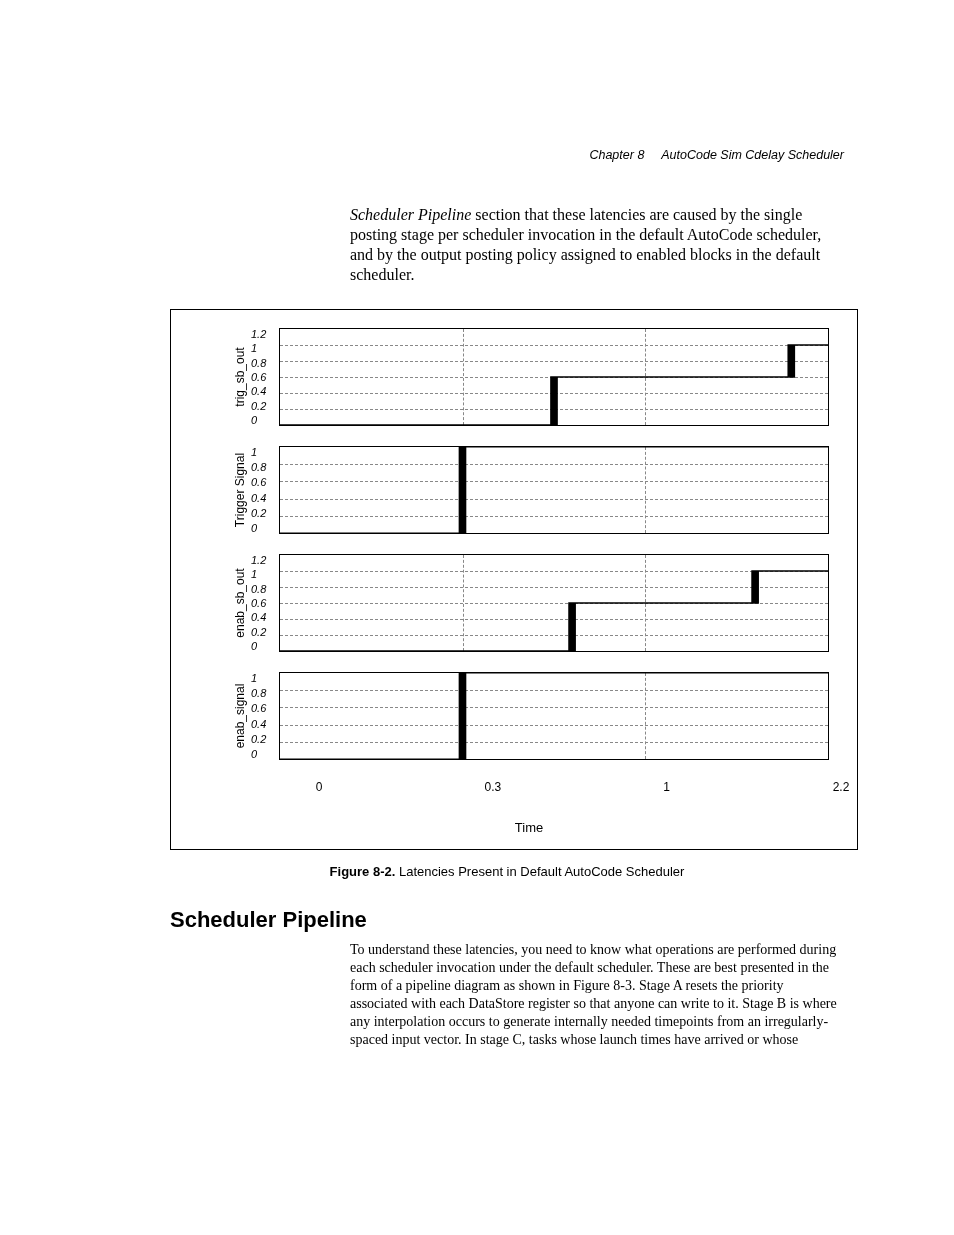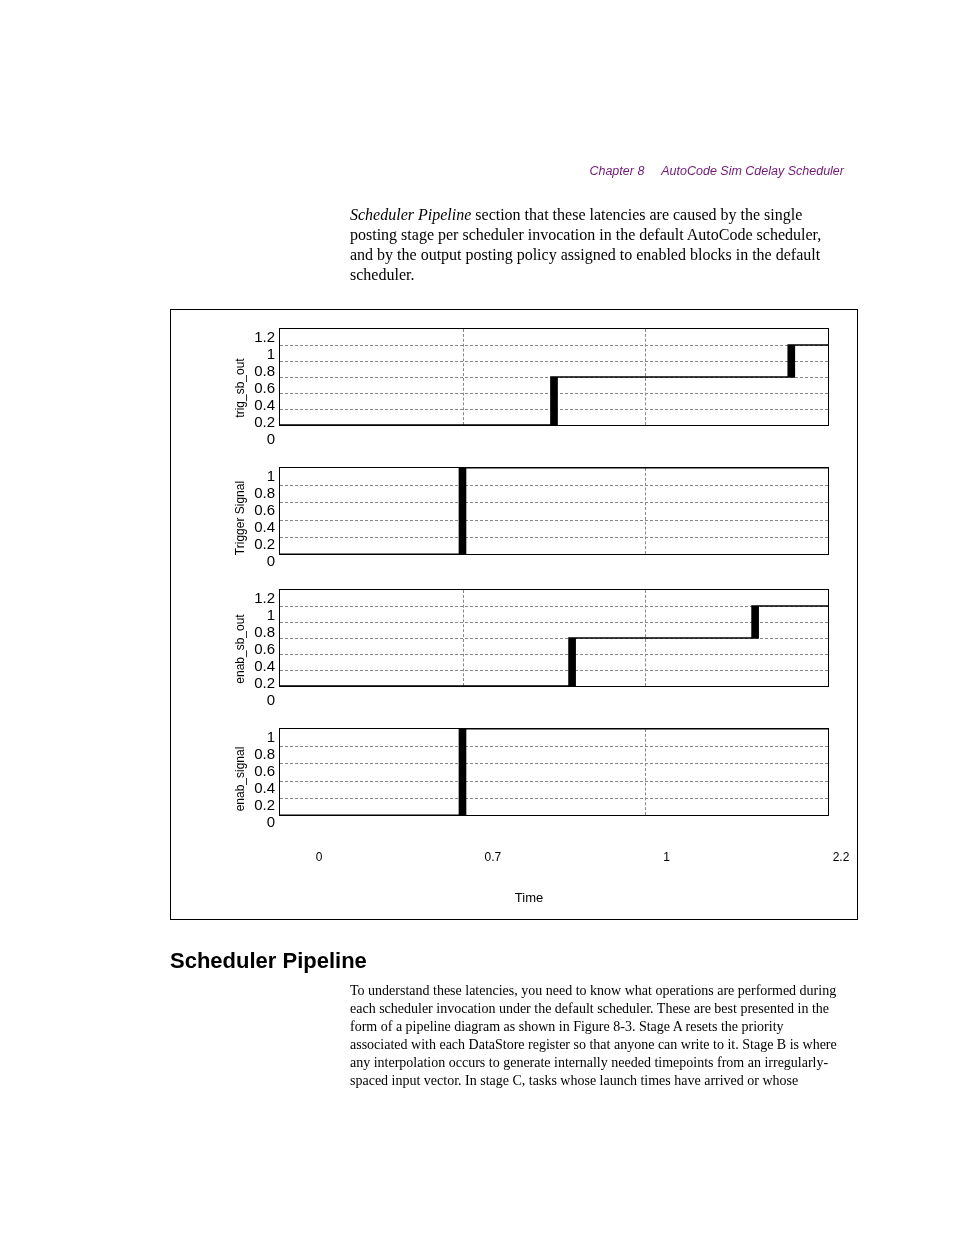--- a/index.html
+++ b/index.html
@@ -16,22 +16,21 @@
     box-sizing: border-box;
     padding: 150px 110px 0 170px;
   }
   .running-head {
     position: absolute;
     top: 148px;
     right: 110px;
     font-family: Arial, Helvetica, sans-serif;
     font-style: italic;
     font-size: 12.5px;
-    color: #701a75;
-    margin-top: 16px;
+    color: #000000;
   }
   .intro-para {
     margin: 55px 0 24px 180px;
     font-size: 16px;
     line-height: 1.25;
   }
   .figure-frame {
     border: 1px solid #000;
     margin: 0 0 10px 0;
     padding: 18px 28px 14px 18px;
@@ -61,24 +60,24 @@
     white-space: nowrap;
     font-family: Arial, Helvetica, sans-serif;
     font-size: 12px;
   }
   .yticks {
     width: 28px;
     display: flex;
     flex-direction: column;
     justify-content: space-between;
     font-family: Arial, Helvetica, sans-serif;
-    font-size: 15px;
-    text-align: right;
+    font-size: 11px;
     padding-right: 4px;
     box-sizing: border-box;
+    font-style: italic;
   }
   .plotbox {
     position: relative;
     flex: 1;
     border: 1px solid #000;
     height: 86px;
     overflow: hidden;
   }
   .plotbox.h98 { height: 96px; }
   .grid-h {
@@ -262,28 +261,31 @@
           <div class="grid-v" style="left:33.33%"></div>
           <div class="grid-v" style="left:66.66%"></div>
           <svg class="step-line" viewBox="0 0 100 100" preserveAspectRatio="none" width="100%" height="100%">
             <polyline points="0,100 33.3,100 33.3,0 100,0"></polyline>
           </svg>
         </div>
       </div>
 
       <div class="xticks" style="height:14px;">
         <span class="xtick" style="left:0%">0</span>
-        <span class="xtick" style="left:33.3%">0.7</span>
+        <span class="xtick" style="left:33.3%">0.3</span>
         <span class="xtick" style="left:66.6%">1</span>
         <span class="xtick" style="left:100%">2.2</span>
       </div>
 
       <div class="xlabel">Time</div>
     </div>
   </div>
 
+  <div class="caption">
+    <b>Figure 8-2.</b><span>  Latencies Present in Default AutoCode Scheduler</span>
+  </div>
 
   <div class="section-head">Scheduler Pipeline</div>
 
   <p class="body-para">To understand these latencies, you need to know what operations are performed during each scheduler invocation under the default scheduler. These are best presented in the form of a pipeline diagram as shown in Figure 8-3. Stage A resets the priority associated with each DataStore register so that anyone can write to it. Stage B is where any interpolation occurs to generate internally needed timepoints from an irregularly-spaced input vector. In stage C, tasks whose launch times have arrived or whose</p>
 
 
 </div>
 
 </body></html>

